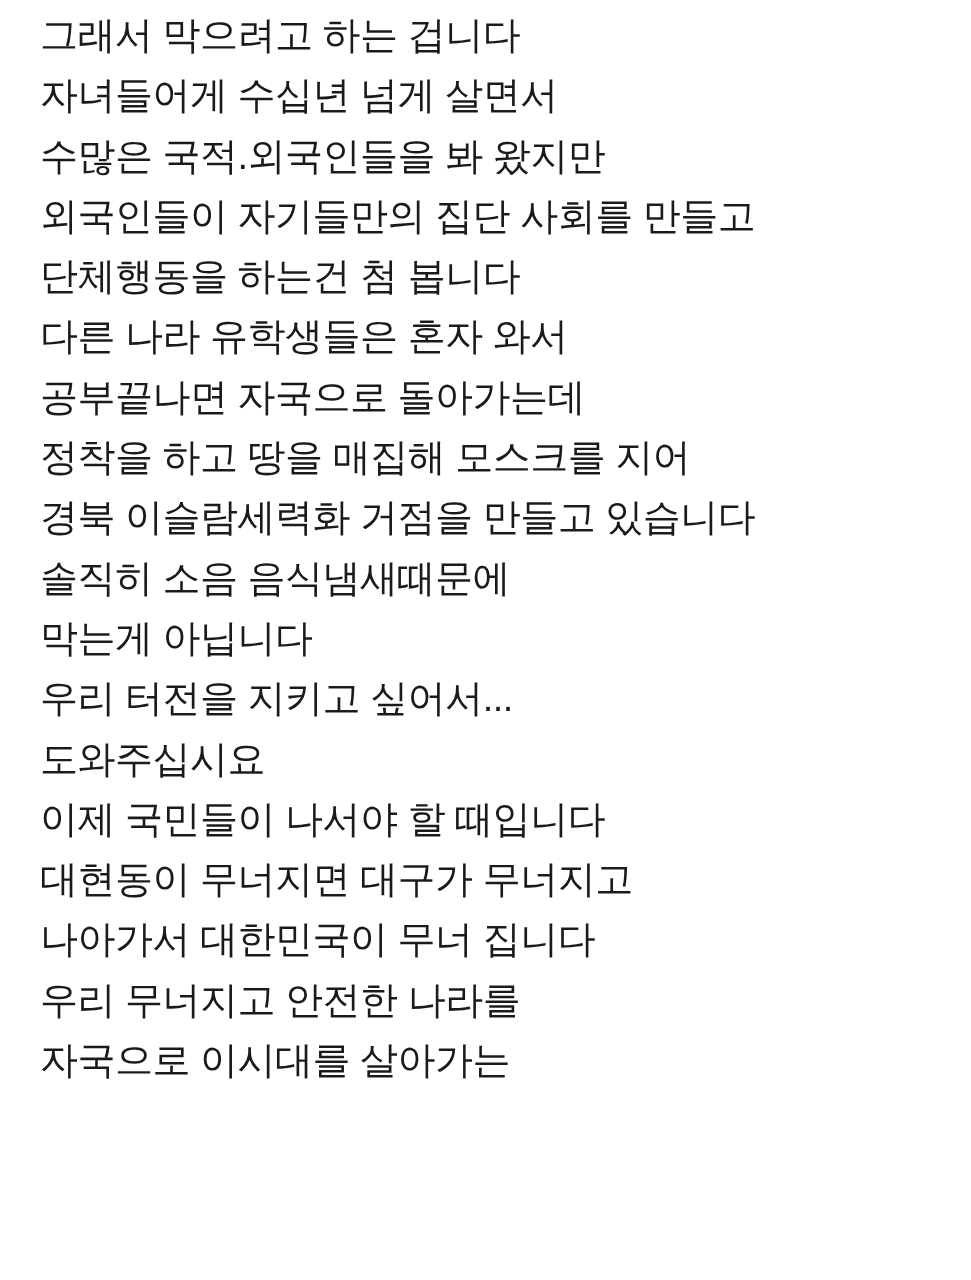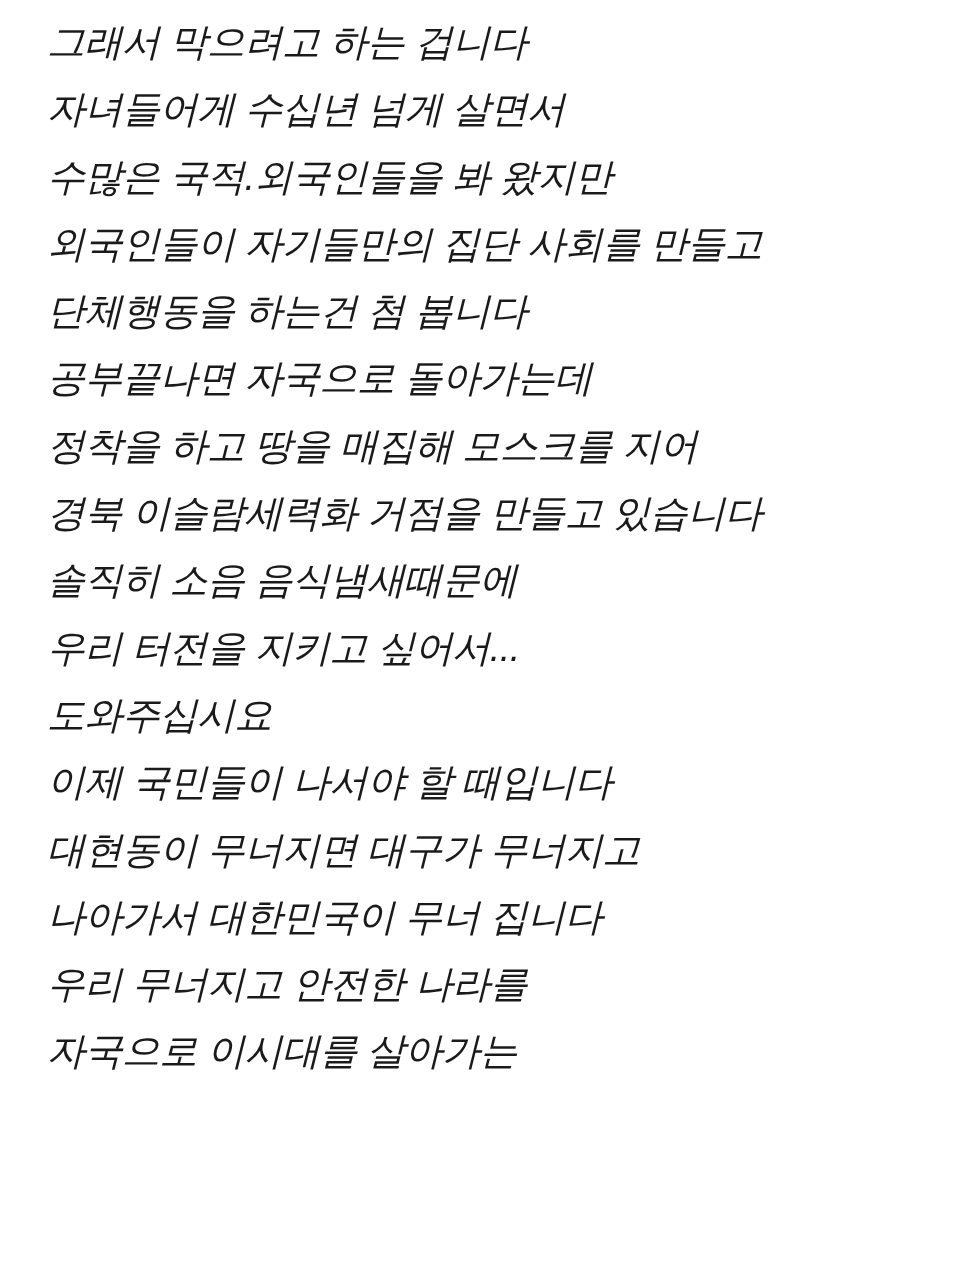--- a/index.html
+++ b/index.html
@@ -17,42 +17,43 @@
     width: 971px;
     height: 1280px;
     padding: 5px 20px 0 40px;
     font-family: "Liberation Sans", "DejaVu Sans", sans-serif;
     font-size: 38px;
     font-weight: 500;
     color: #1a1a1a;
     letter-spacing: -0.5px;
   }
   .text-line {
-    margin: 7px;
+    margin: 0;
     padding: 0;
     height: 60.3px;
     line-height: 60.3px;
     white-space: nowrap;
     overflow: hidden;
-    font-style: italic;
   }
 </style>
 </head>
 <body>
 
 <main class="text-document">
   <p class="text-line">그래서 막으려고 하는 겁니다</p>
   <p class="text-line">자녀들어게 수십년 넘게 살면서</p>
   <p class="text-line">수많은 국적.외국인들을 봐 왔지만</p>
   <p class="text-line">외국인들이 자기들만의 집단 사회를 만들고</p>
   <p class="text-line">단체행동을 하는건 첨 봅니다</p>
+  <p class="text-line">다른 나라 유학생들은 혼자 와서</p>
   <p class="text-line">공부끝나면 자국으로 돌아가는데</p>
   <p class="text-line">정착을 하고 땅을 매집해 모스크를 지어</p>
   <p class="text-line">경북 이슬람세력화 거점을 만들고 있습니다</p>
   <p class="text-line">솔직히 소음 음식냄새때문에</p>
+  <p class="text-line">막는게 아닙니다</p>
   <p class="text-line">우리 터전을 지키고 싶어서...</p>
   <p class="text-line">도와주십시요</p>
   <p class="text-line">이제 국민들이 나서야 할 때입니다</p>
   <p class="text-line">대현동이 무너지면 대구가 무너지고</p>
   <p class="text-line">나아가서 대한민국이 무너 집니다</p>
   <p class="text-line">우리 무너지고 안전한 나라를</p>
   <p class="text-line">자국으로 이시대를 살아가는</p>
 </main>
 
 </body></html>

